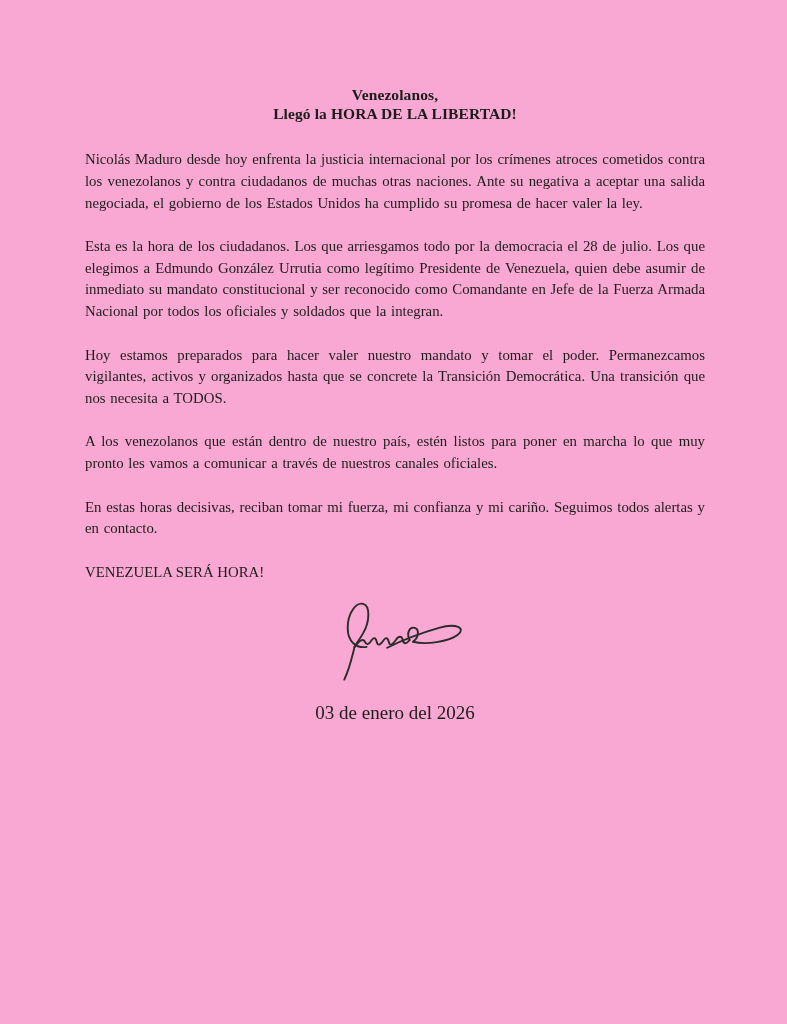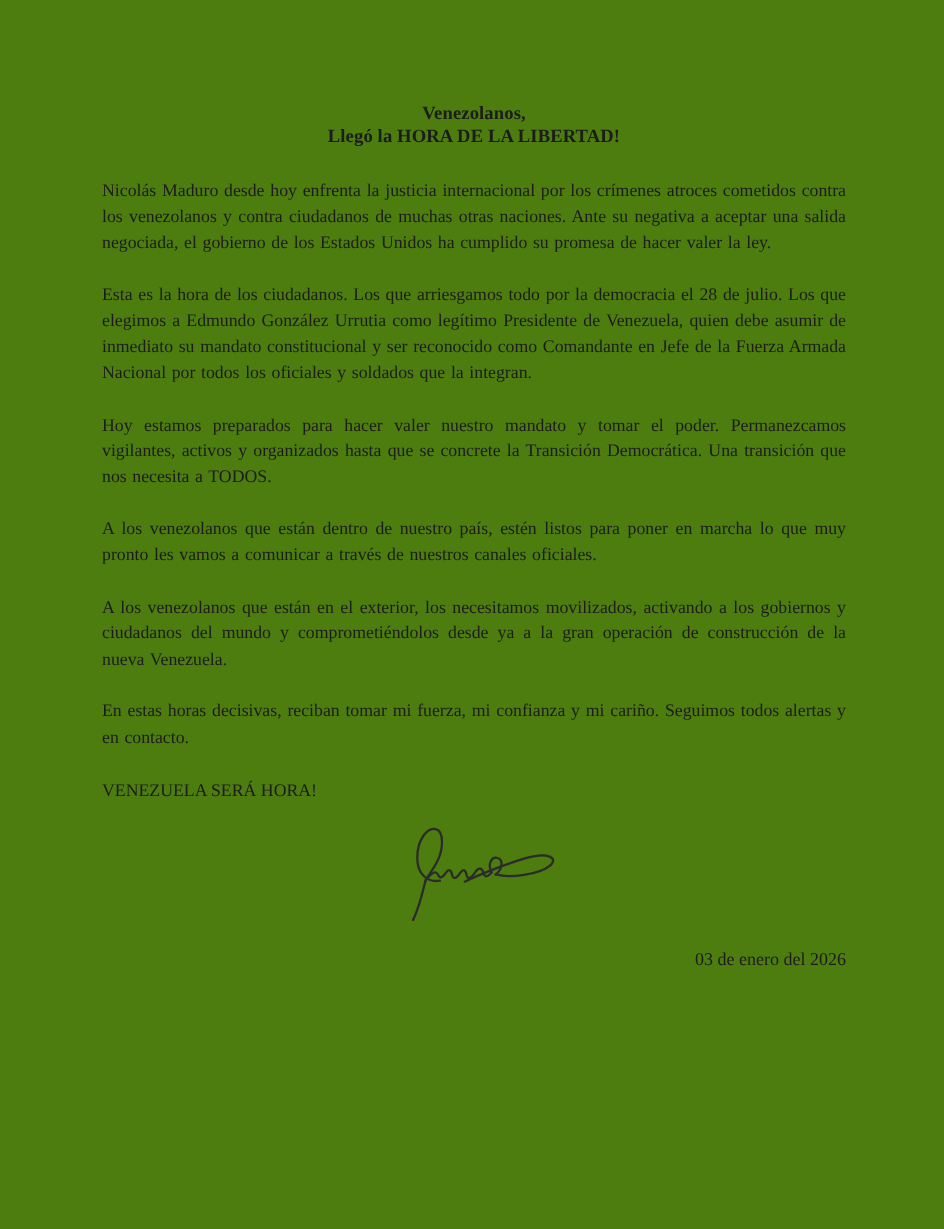--- a/index.html
+++ b/index.html
@@ -4,21 +4,21 @@
 <style>
   html, body {
     margin: 0;
     padding: 0;
     background: #ffffff;
   }
   .page {
     position: relative;
     width: 787px;
     height: 1024px;
-    background: #4d7c0f;
+    background: #f9a8d4;
     font-family: "Liberation Serif", "DejaVu Serif", serif;
     color: #1c1c1c;
     box-sizing: border-box;
     padding: 85px 82px 0 85px;
     overflow: hidden;
   }
   .title-block {
     text-align: center;
     margin-bottom: 26px;
   }
@@ -53,41 +53,39 @@
   .signoff {
     text-align: center;
     margin-top: 16px;
   }
   .signoff .name {
     font-weight: bold;
     font-size: 15px;
     line-height: 19px;
   }
   .signoff .date {
-    font-size: 15px;
+    font-size: 19px;
     line-height: 19px;
-    text-align: right;
   }
 </style>
 </head>
 <body>
 
 <div class="page">
 
   <div class="title-block">
     <div class="title-line">Venezolanos,</div>
     <div class="title-line">Llegó la HORA DE LA LIBERTAD!</div>
   </div>
 
   <div class="body-text">
     <p>Nicolás Maduro desde hoy enfrenta la justicia internacional por los crímenes atroces cometidos contra los venezolanos y contra ciudadanos de muchas otras naciones. Ante su negativa a aceptar una salida negociada, el gobierno de los Estados Unidos ha cumplido su promesa de hacer valer la ley.</p>
     <p>Esta es la hora de los ciudadanos. Los que arriesgamos todo por la democracia el 28 de julio. Los que elegimos a Edmundo González Urrutia como legítimo Presidente de Venezuela, quien debe asumir de inmediato su mandato constitucional y ser reconocido como Comandante en Jefe de la Fuerza Armada Nacional por todos los oficiales y soldados que la integran.</p>
     <p>Hoy estamos preparados para hacer valer nuestro mandato y tomar el poder. Permanezcamos vigilantes, activos y organizados hasta que se concrete la Transición Democrática. Una transición que nos necesita a TODOS.</p>
     <p>A los venezolanos que están dentro de nuestro país, estén listos para poner en marcha lo que muy pronto les vamos a comunicar a través de nuestros canales oficiales.</p>
-    <p>A los venezolanos que están en el exterior, los necesitamos movilizados, activando a los gobiernos y ciudadanos del mundo y comprometiéndolos desde ya a la gran operación de construcción de la nueva Venezuela.</p>
     <p>En estas horas decisivas, reciban tomar mi fuerza, mi confianza y mi cariño. Seguimos todos alertas y en contacto.</p>
   </div>
 
   <div class="closing">
     <div>VENEZUELA SERÁ HORA!</div>
   </div>
 
   <div class="signature-area">
     <svg width="190" height="86" viewBox="0 0 190 100" aria-label="handwritten signature">
       <g fill="none" stroke="#2b2b2b" stroke-width="2.2" stroke-linecap="round">

